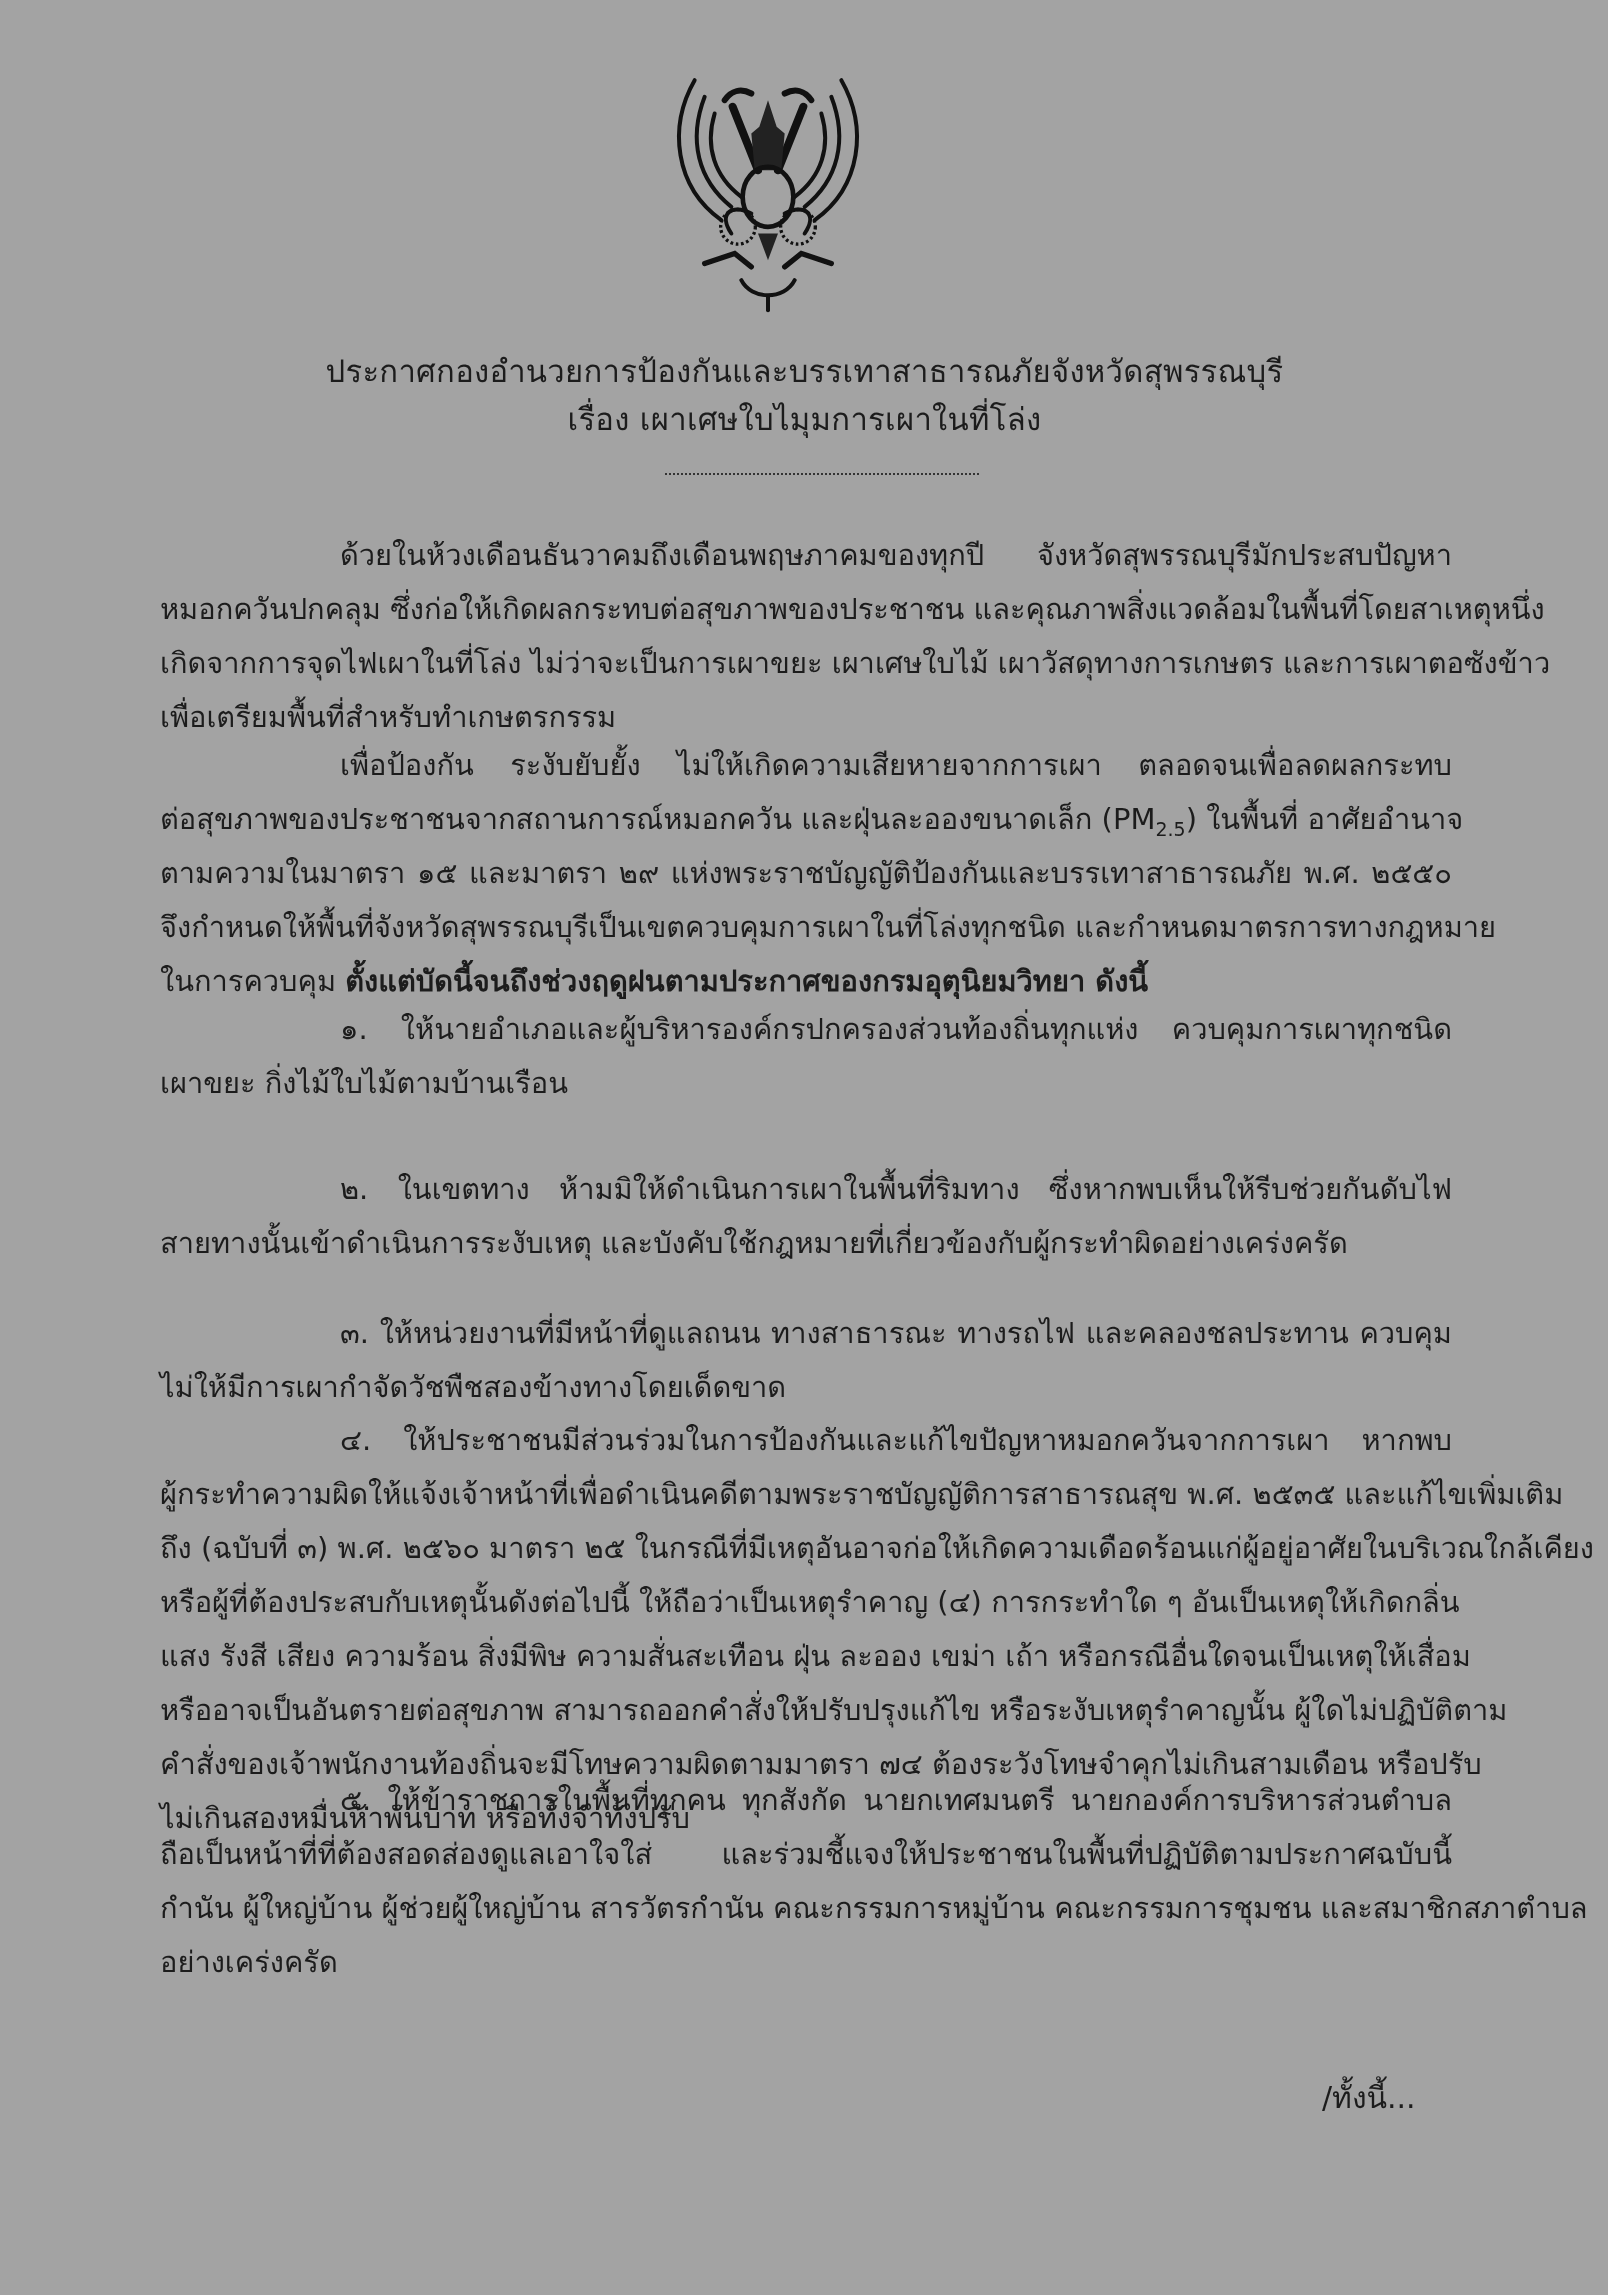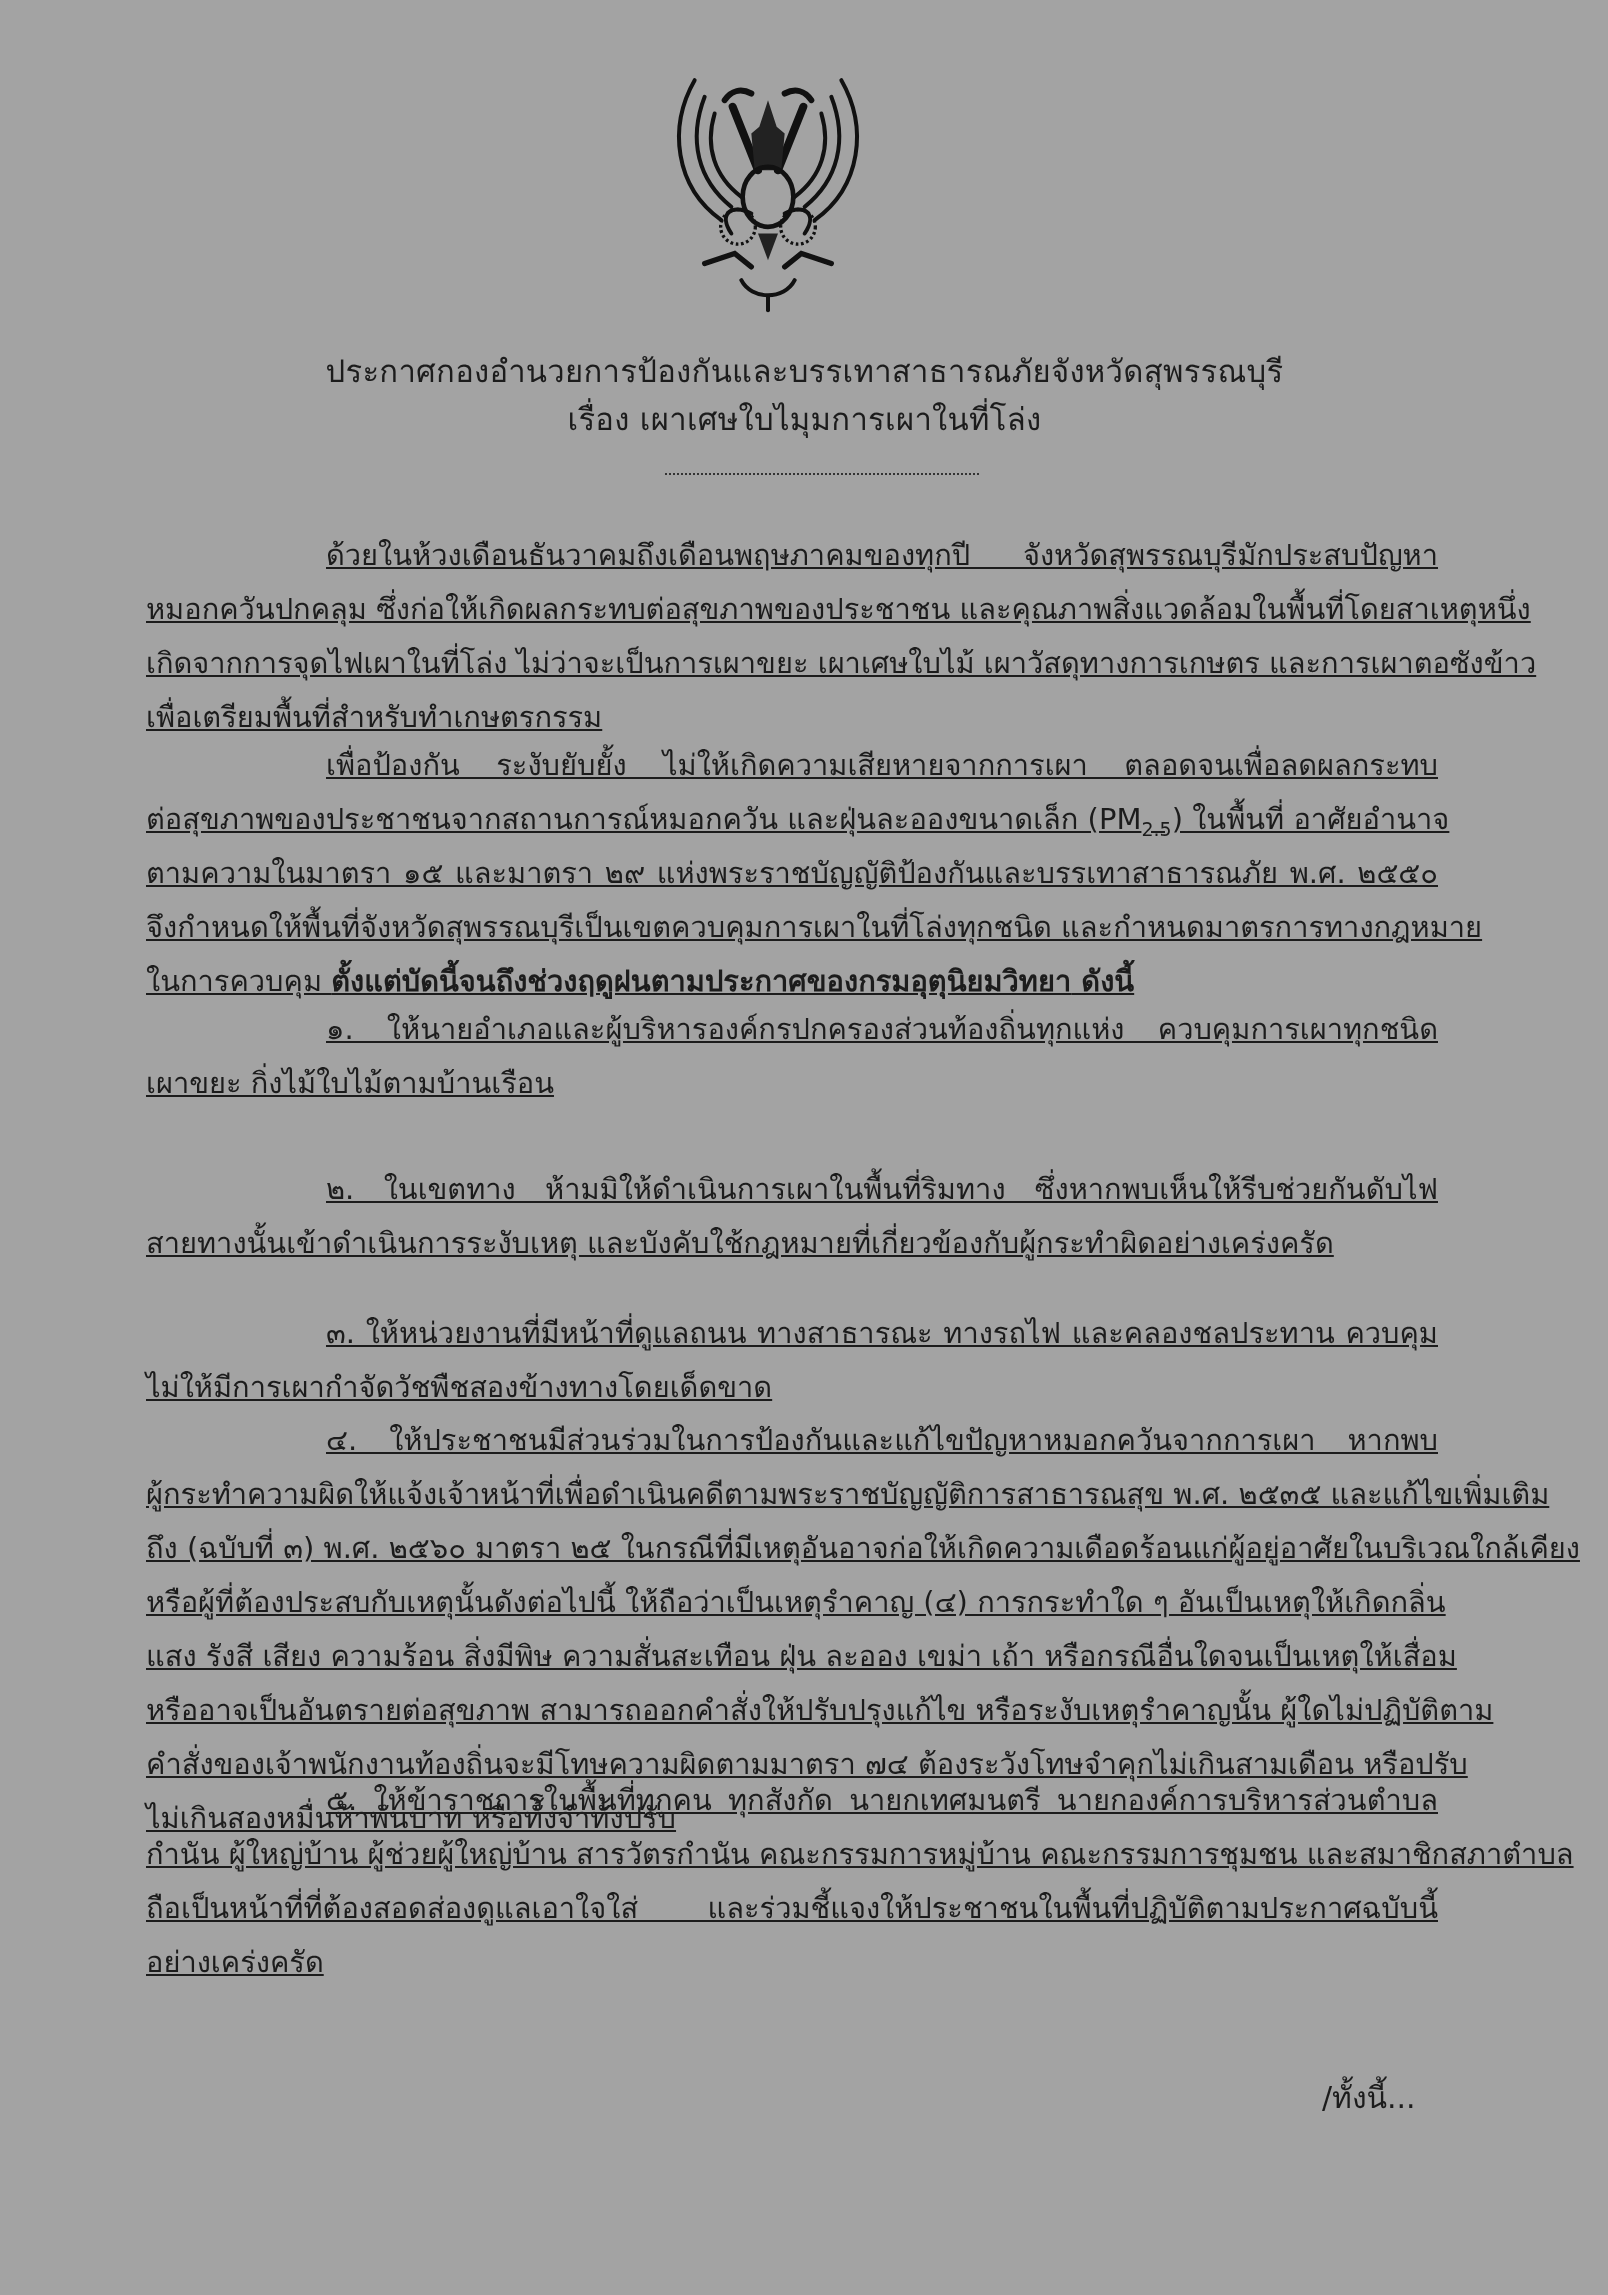--- a/index.html
+++ b/index.html
@@ -15,22 +15,22 @@
       position: absolute; left: 0; width: 1609px; text-align: center;
       font-size: 31px; line-height: 40px; letter-spacing: 0.3px;
     }
     .title.t1 { top: 351px; }
     .title.t2 { top: 399px; }
     .rule {
       position: absolute; left: 665px; top: 468px; width: 314px; height: 5.3px;
       border-bottom: 2.7px dotted #333;
     }
     .body-text {
-      position: absolute; left: 146px; width: 1292px;
-      font-size: 29px; line-height: 54px; text-align: justify; text-decoration: underline;
+      position: absolute; left: 160px; width: 1292px;
+      font-size: 29px; line-height: 54px; text-align: justify;
     }
     .line { display: block; white-space: nowrap; text-align-last: justify; height: 54px; }
     .line.last { text-align-last: left; }
     .line.indent { padding-left: 180px; }
     .bold { font-weight: bold; }
     sub { font-size: 19px; }
     .continue {
       position: absolute; left: 1322px; top: 2074px; font-size: 30px;
     }
   </style>
@@ -105,20 +105,20 @@
     <span class="line">ถึง (ฉบับที่ ๓) พ.ศ. ๒๕๖๐ มาตรา ๒๕ ในกรณีที่มีเหตุอันอาจก่อให้เกิดความเดือดร้อนแก่ผู้อยู่อาศัยในบริเวณใกล้เคียง</span>
     <span class="line">หรือผู้ที่ต้องประสบกับเหตุนั้นดังต่อไปนี้ ให้ถือว่าเป็นเหตุรำคาญ (๔) การกระทำใด ๆ อันเป็นเหตุให้เกิดกลิ่น</span>
     <span class="line">แสง รังสี เสียง ความร้อน สิ่งมีพิษ ความสั่นสะเทือน ฝุ่น ละออง เขม่า เถ้า หรือกรณีอื่นใดจนเป็นเหตุให้เสื่อม</span>
     <span class="line">หรืออาจเป็นอันตรายต่อสุขภาพ สามารถออกคำสั่งให้ปรับปรุงแก้ไข หรือระงับเหตุรำคาญนั้น ผู้ใดไม่ปฏิบัติตาม</span>
     <span class="line">คำสั่งของเจ้าพนักงานท้องถิ่นจะมีโทษความผิดตามมาตรา ๗๔ ต้องระวังโทษจำคุกไม่เกินสามเดือน หรือปรับ</span>
     <span class="line last">ไม่เกินสองหมื่นห้าพันบาท หรือทั้งจำทั้งปรับ</span>
   </div>
 
   <div class="body-text" style="top:1773px;">
     <span class="line indent">๕. ให้ข้าราชการในพื้นที่ทุกคน ทุกสังกัด นายกเทศมนตรี นายกองค์การบริหารส่วนตำบล</span>
+    <span class="line">ถือเป็นหน้าที่ที่ต้องสอดส่องดูแลเอาใจใส่ และร่วมชี้แจงให้ประชาชนในพื้นที่ปฏิบัติตามประกาศฉบับนี้</span>
     <span class="line">กำนัน ผู้ใหญ่บ้าน ผู้ช่วยผู้ใหญ่บ้าน สารวัตรกำนัน คณะกรรมการหมู่บ้าน คณะกรรมการชุมชน และสมาชิกสภาตำบล</span>
-    <span class="line">ถือเป็นหน้าที่ที่ต้องสอดส่องดูแลเอาใจใส่ และร่วมชี้แจงให้ประชาชนในพื้นที่ปฏิบัติตามประกาศฉบับนี้</span>
     <span class="line last">อย่างเคร่งครัด</span>
   </div>
 
   <div class="continue">/ทั้งนี้...</div>
 </div>
 
 
 </body></html>

